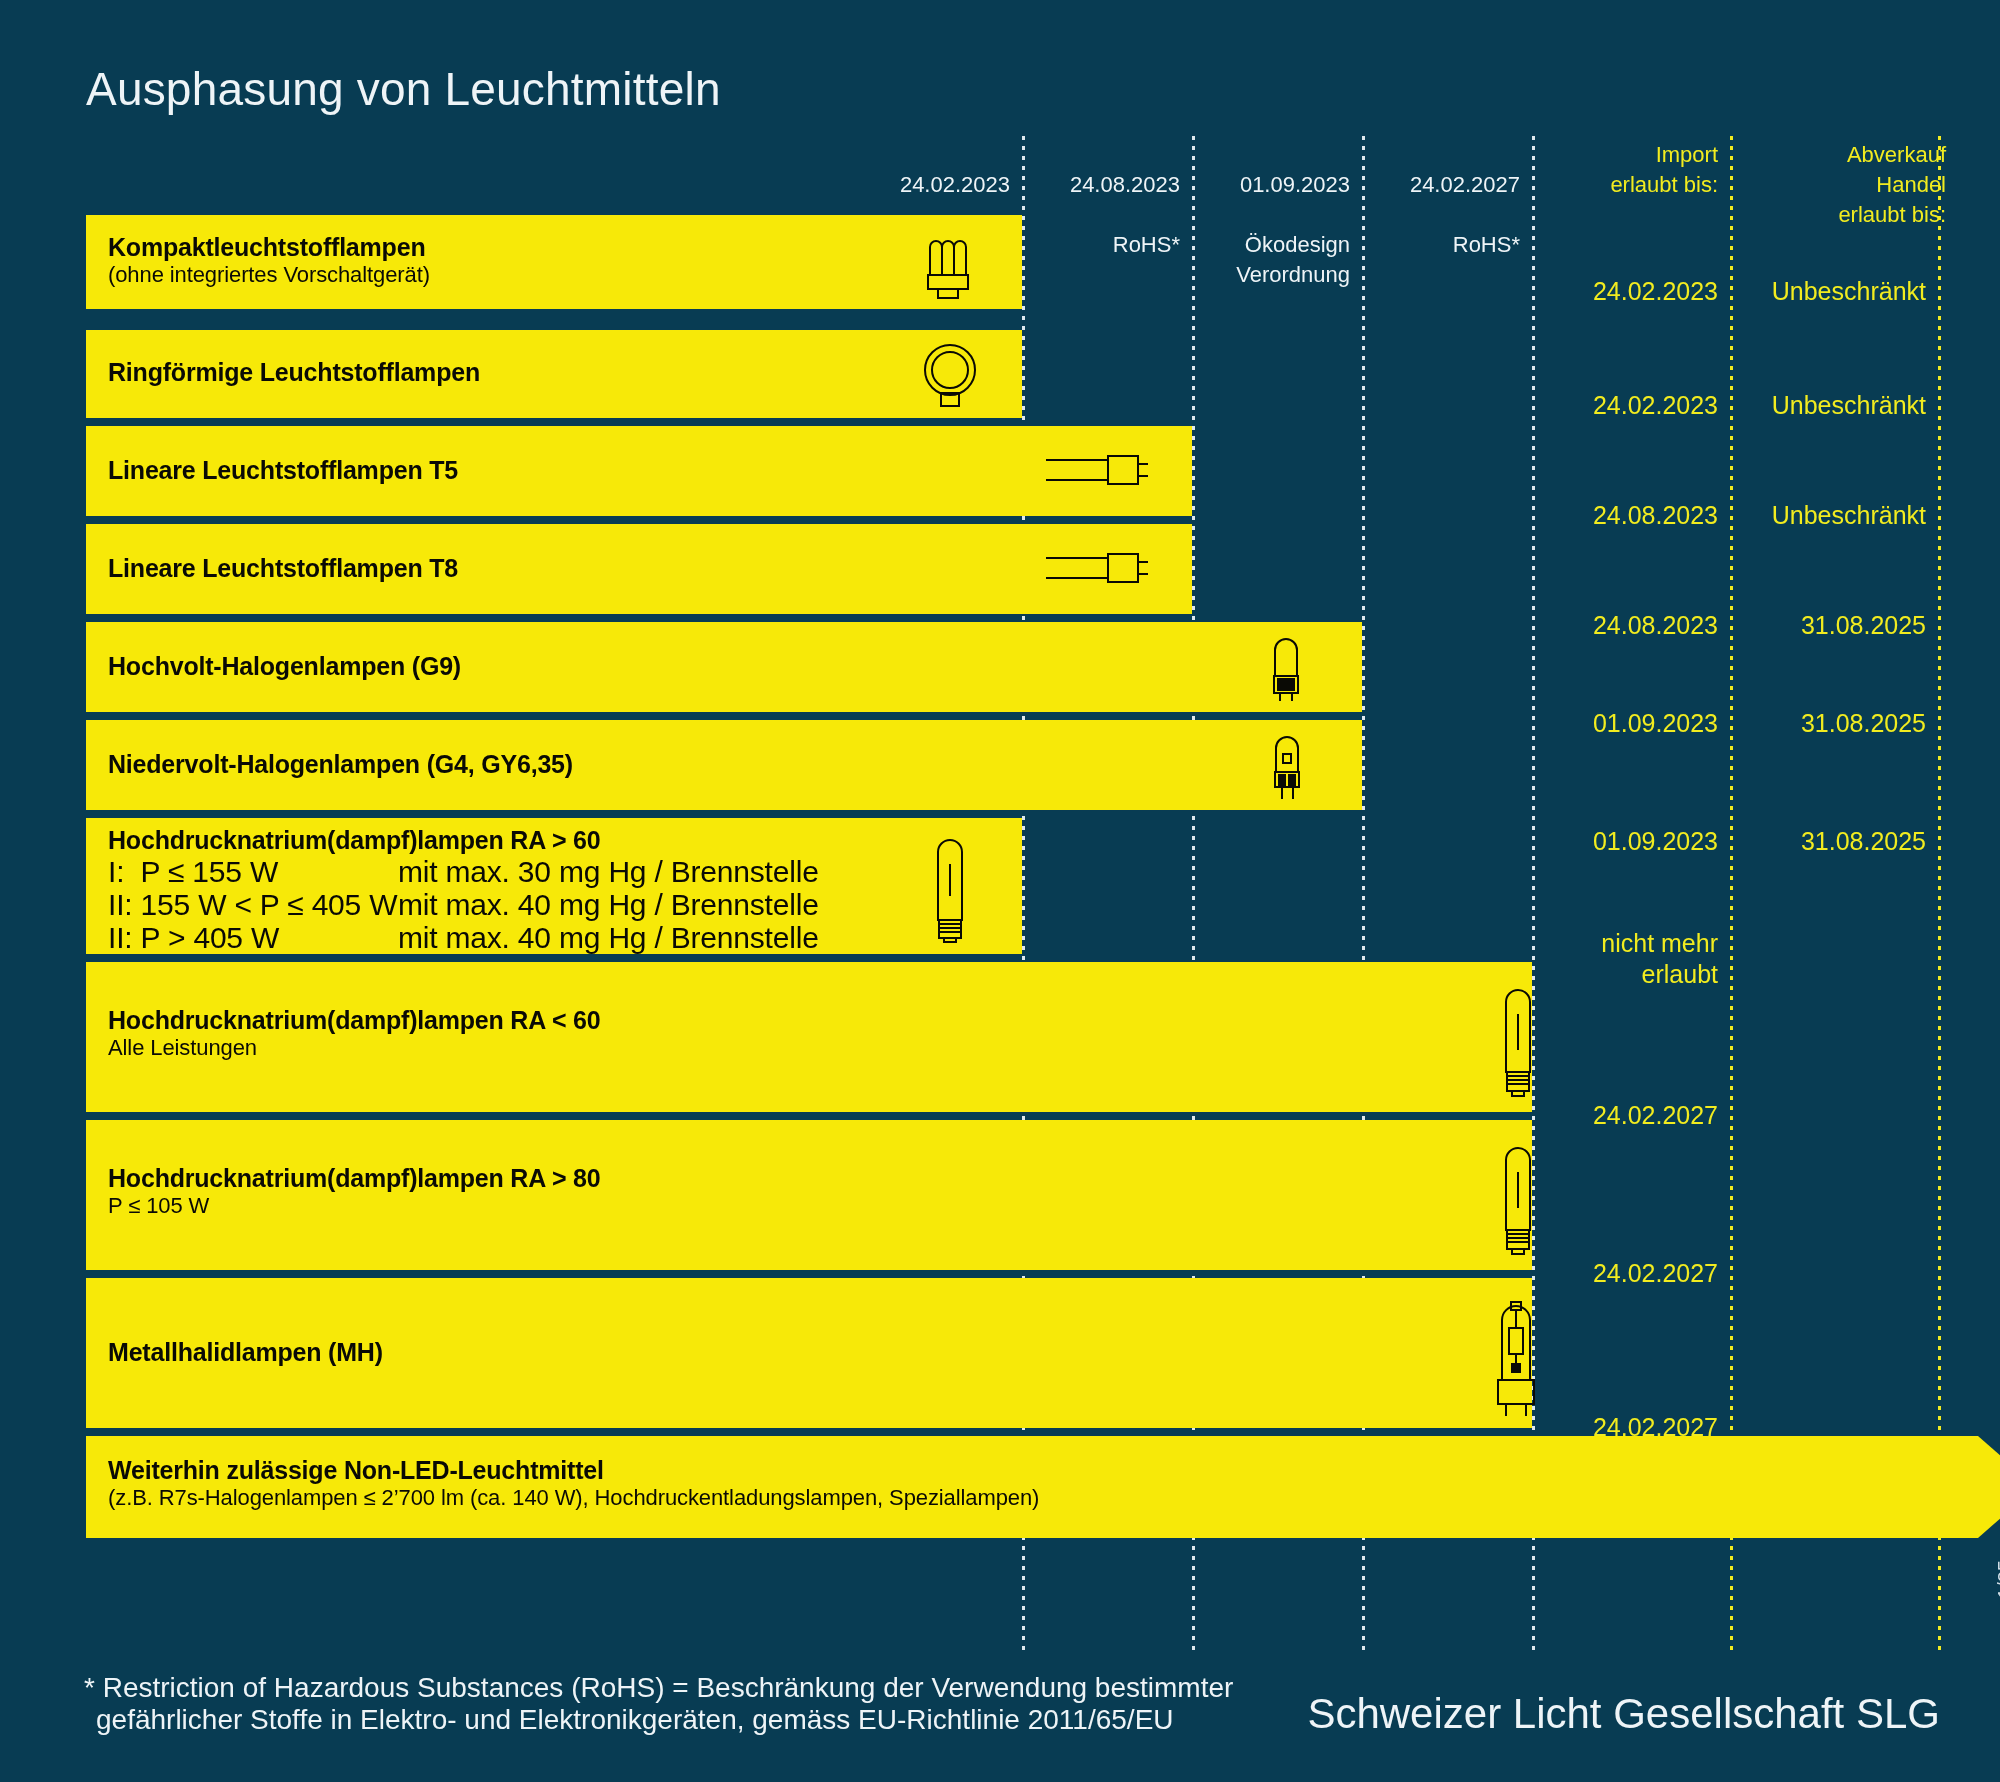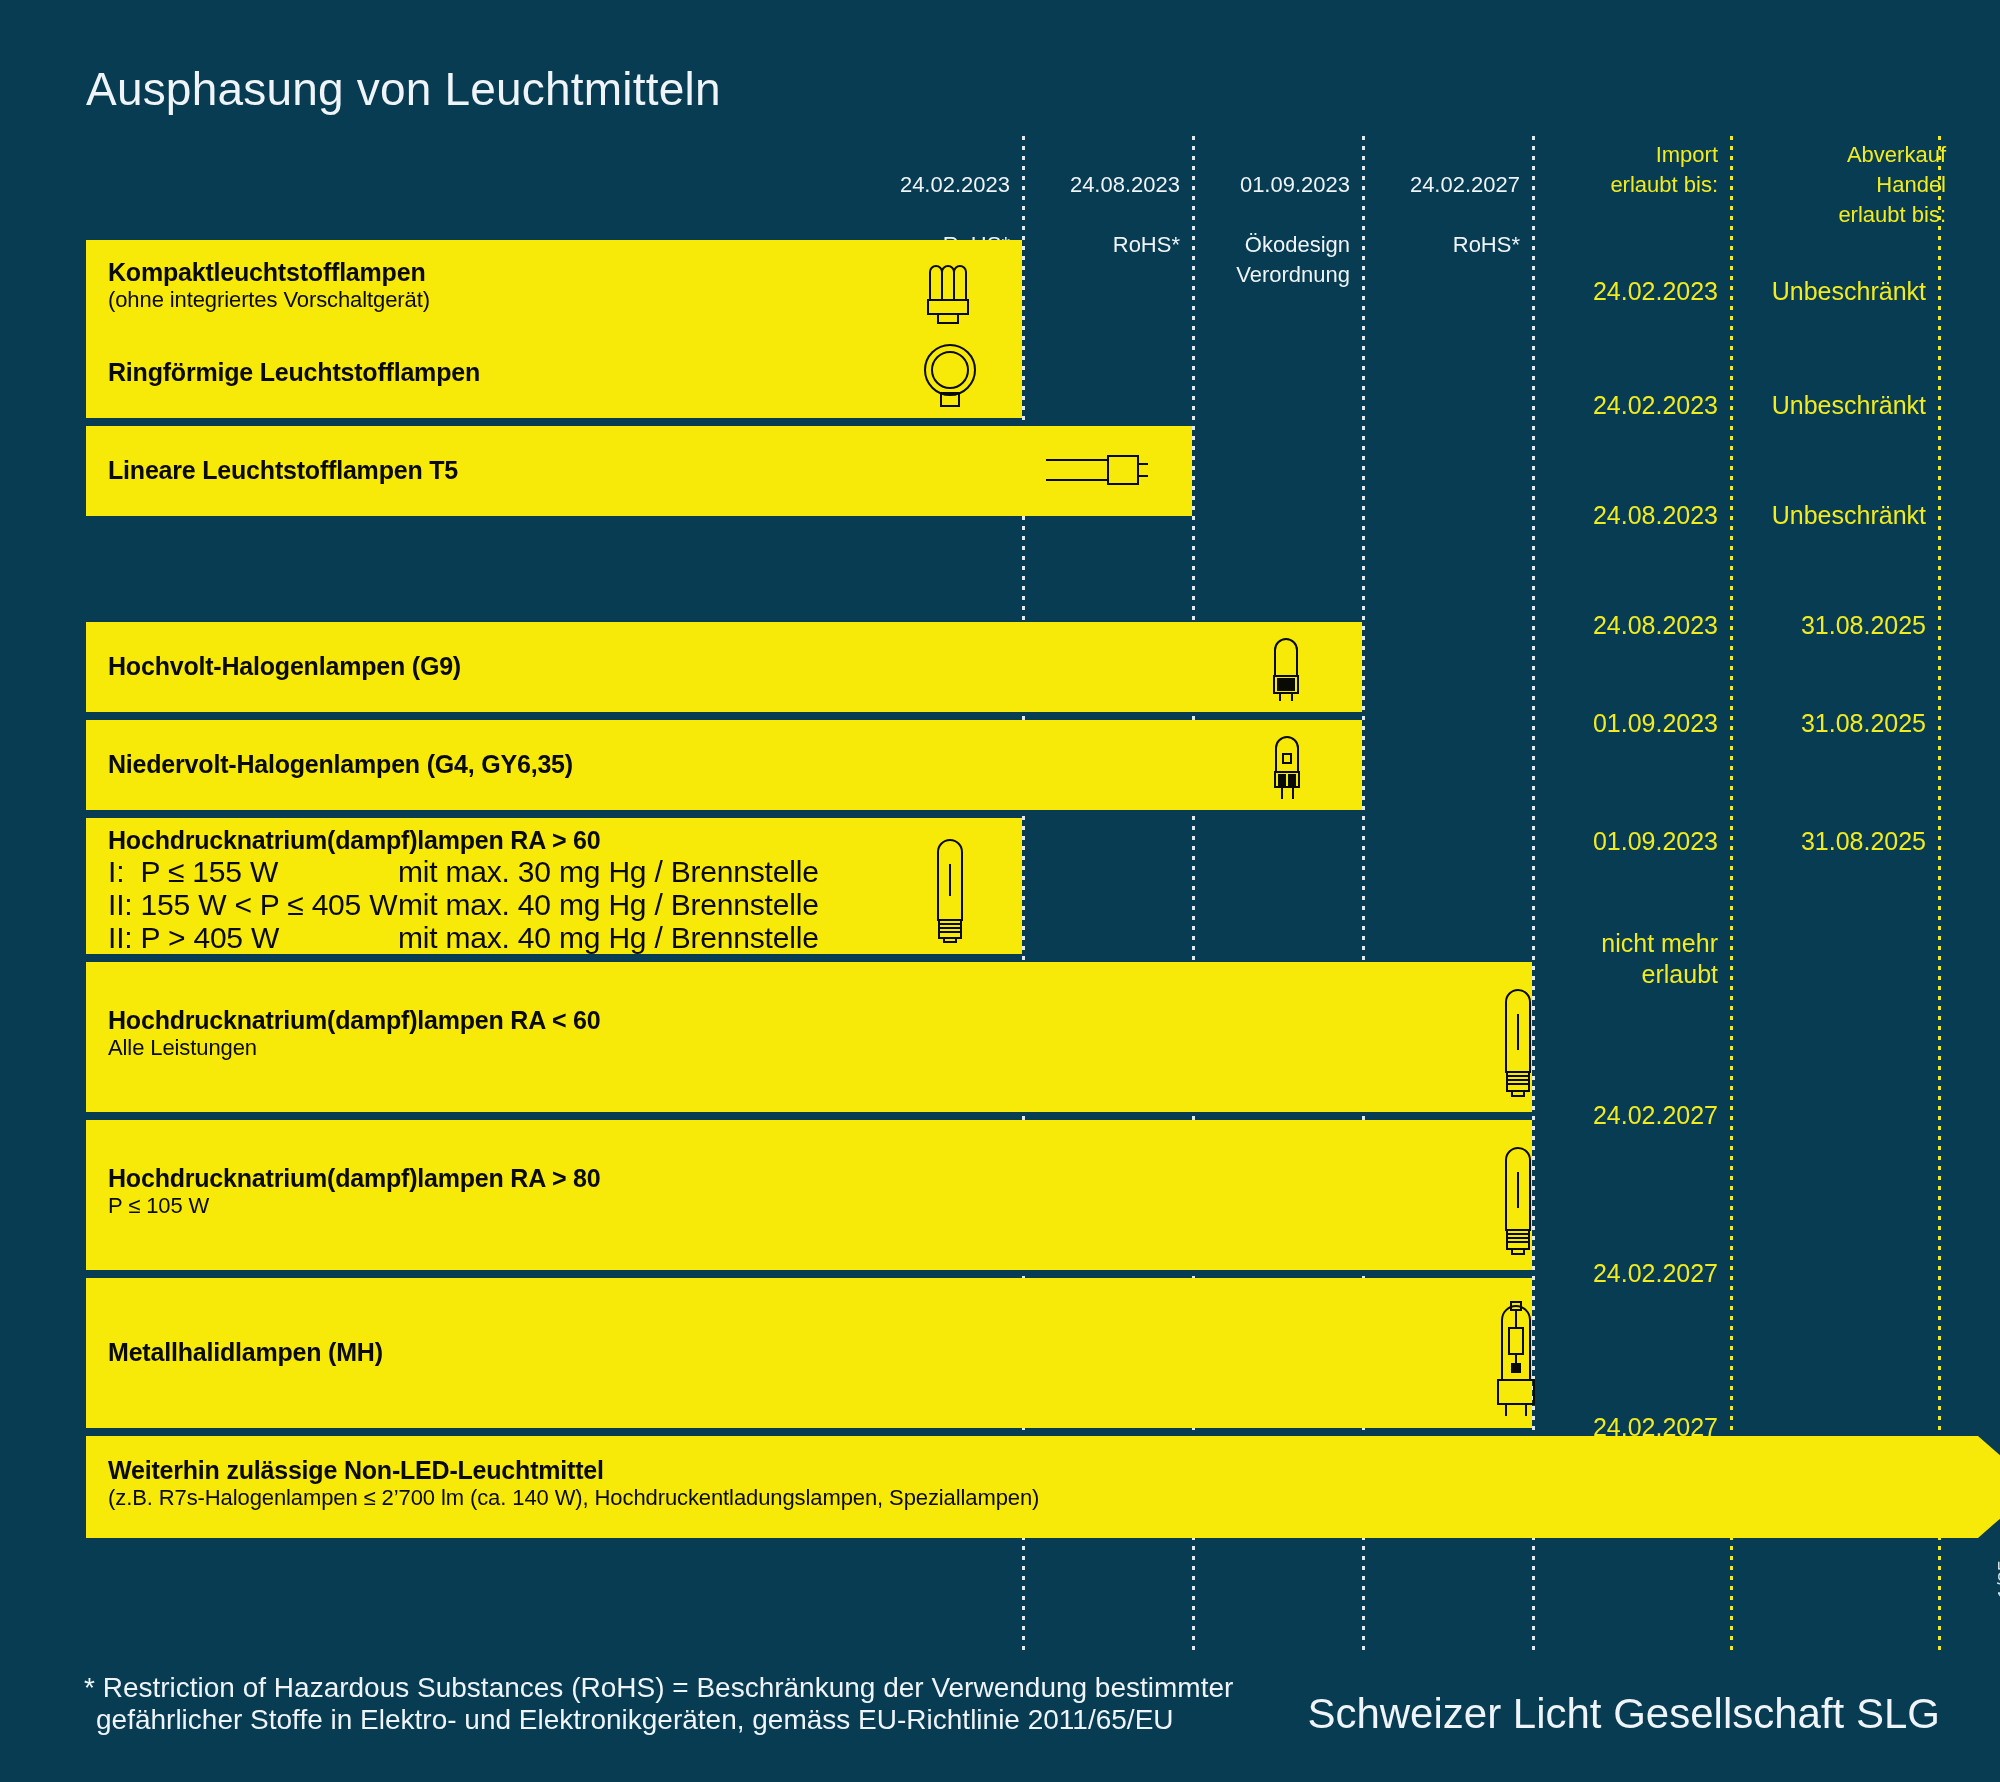--- a/index.html
+++ b/index.html
@@ -114,21 +114,21 @@
     <div>24.02.2027</div>
     <div>RoHS*</div>
   </div>
 
   <div class="thead yel" style="left:1488px">Import
 erlaubt bis:</div>
   <div class="thead yel" style="left:1716px">Abverkauf
 Handel
 erlaubt bis:</div>
 
-  <div class="row" style="top:240px;height:94px;width:816px">
+  <div class="row" style="top:215px;height:94px;width:816px">
     <div class="bar" style="width:936px"></div>
     <div class="rlabel" style="top:18px">
       <div class="rtitle">Kompaktleuchtstofflampen</div>
       <div class="rsub">(ohne integriertes Vorschaltgerät)</div>
     </div>
     <svg class="icon" style="left:828px;top:12px" width="70" height="72" viewBox="0 0 70 72">
       <g fill="none" stroke="#0a0a05" stroke-width="2">
         <path d="M16 48V20a6 6 0 0 1 12 0v28"></path>
         <path d="M28 48V20a6 6 0 0 1 12 0v28"></path>
         <path d="M40 48V20a6 6 0 0 1 12 0v28"></path>
@@ -161,20 +161,35 @@
       <g fill="none" stroke="#0a0a05" stroke-width="2">
         <path d="M2 12h62"></path>
           <path d="M2 32h62"></path>
         <rect x="64" y="8" width="30" height="28"></rect>
         <path d="M94 16h10"></path>
           <path d="M94 28h10"></path>
       </g>
     </svg>
   </div>
 
+  <div class="row" style="top:524px;height:90px;width:1106px">
+    <div class="bar" style="width:1106px"></div>
+    <div class="rlabel" style="top:30px">
+      <div class="rtitle">Lineare Leuchtstofflampen T8</div>
+    </div>
+    <svg class="icon" style="left:958px;top:22px" width="110" height="44" viewBox="0 0 110 44">
+      <g fill="none" stroke="#0a0a05" stroke-width="2">
+        <path d="M2 12h62"></path>
+          <path d="M2 32h62"></path>
+        <rect x="64" y="8" width="30" height="28"></rect>
+        <path d="M94 16h10"></path>
+          <path d="M94 28h10"></path>
+      </g>
+    </svg>
+  </div>
 
   <div class="row" style="top:622px;height:90px;width:1276px">
     <div class="bar" style="width:1276px"></div>
     <div class="rlabel" style="top:30px">
       <div class="rtitle">Hochvolt-Halogenlampen (G9)</div>
     </div>
     <svg class="icon" style="left:1176px;top:12px" width="48" height="70" viewBox="0 0 48 70">
       <g fill="none" stroke="#0a0a05" stroke-width="2">
         <path d="M13 42V16a11 11 0 0 1 22 0v26z"></path>
         <rect x="12" y="42" width="24" height="17"></rect>

